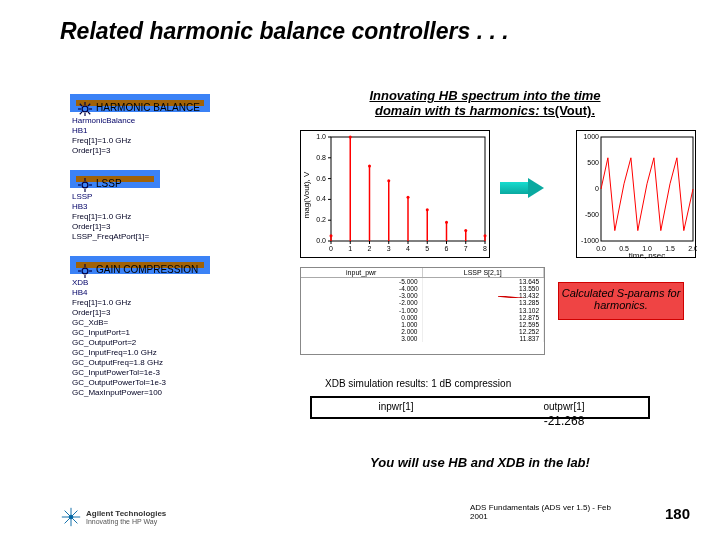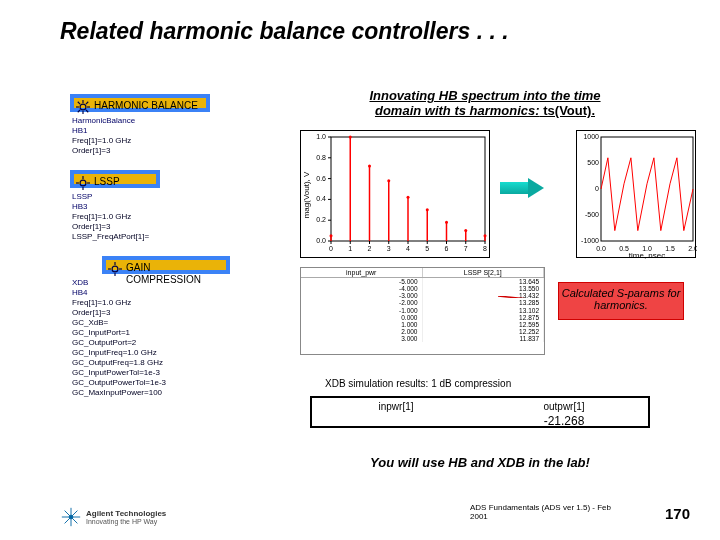--- a/index.html
+++ b/index.html
@@ -15,22 +15,22 @@
     position: absolute;
     top: 18px;
     left: 60px;
     font-size: 23px;
     font-weight: bold;
     font-style: italic;
   }
   
   .lbox {
     position: absolute;
-    border: 4px solid #3b82f6;
-    background: #eab308;
+    border: 6px solid #3b82f6;
+    background: #a16207;
     font-size: 9px;
     line-height: 1.1;
     padding: 2px 3px 2px 20px;
   }
   .lbox svg.gear { position: absolute; left: 2px; top: 2px; }
   .lbox .name { font-size: 10px; }
   .params {
     position: absolute;
     font-size: 8px;
     line-height: 1.25;
@@ -125,21 +125,21 @@
     position: absolute;
     top: 378px;
     left: 325px;
     font-size: 10px;
   }
   .xdb-vals {
     position: absolute;
     top: 396px;
     left: 310px;
     width: 340px;
-    height: 32px;
+    height: 23px;
     border: 2px solid #000;
     background: #fff;
     display: flex;
     font-size: 11px;
     justify-content: center;
   }
   .xdb-vals .cell { flex: 1; text-align: center; padding: 3px 0; }
   .xdb-vals .cell .lab { font-size: 10px; }
   .xdb-vals .cell .val { font-size: 12px; margin-top: 2px; }
   .labnote {
@@ -222,21 +222,21 @@
   <span class="name">LSSP</span>
 </div>
 <div class="params" style="top:192px; left:72px;">
   <div class="pname">LSSP</div>
   <div class="pname">HB3</div>
   <div>Freq[1]=1.0 GHz</div>
   <div>Order[1]=3</div>
   <div>LSSP_FreqAtPort[1]=</div>
 </div>
 
-<div class="lbox" style="top:256px; left:70px; width:128px; height:18px;margin-left:32px;">
+<div class="lbox" style="top:256px; left:70px; width:140px; height:18px;">
   <svg class="gear" width="14" height="14" viewBox="0 0 24 24">
       <circle cx="12" cy="12" r="5" fill="none" stroke="#004" stroke-width="2"></circle>
       <g stroke="#004" stroke-width="2">
         <line x1="12" y1="0" x2="12" y2="5"></line>
         <line x1="12" y1="19" x2="12" y2="24"></line>
         <line x1="0" y1="12" x2="5" y2="12"></line>
         <line x1="19" y1="12" x2="24" y2="12"></line>
       </g>
     </svg>
   <span class="name">GAIN COMPRESSION</span>
@@ -397,13 +397,13 @@
         <line x1="5" y1="5" x2="19" y2="19"></line>
         <line x1="19" y1="5" x2="5" y2="19"></line>
       </g>
     </svg>
   <div>
     <div class="t1">Agilent Technologies</div>
     <div class="t2">Innovating the HP Way</div>
   </div>
 </div>
 <div class="footer">ADS Fundamentals (ADS ver 1.5) - Feb 2001</div>
-<div class="pagenum">170</div>
+<div class="pagenum">180</div>
 
 </body></html>

